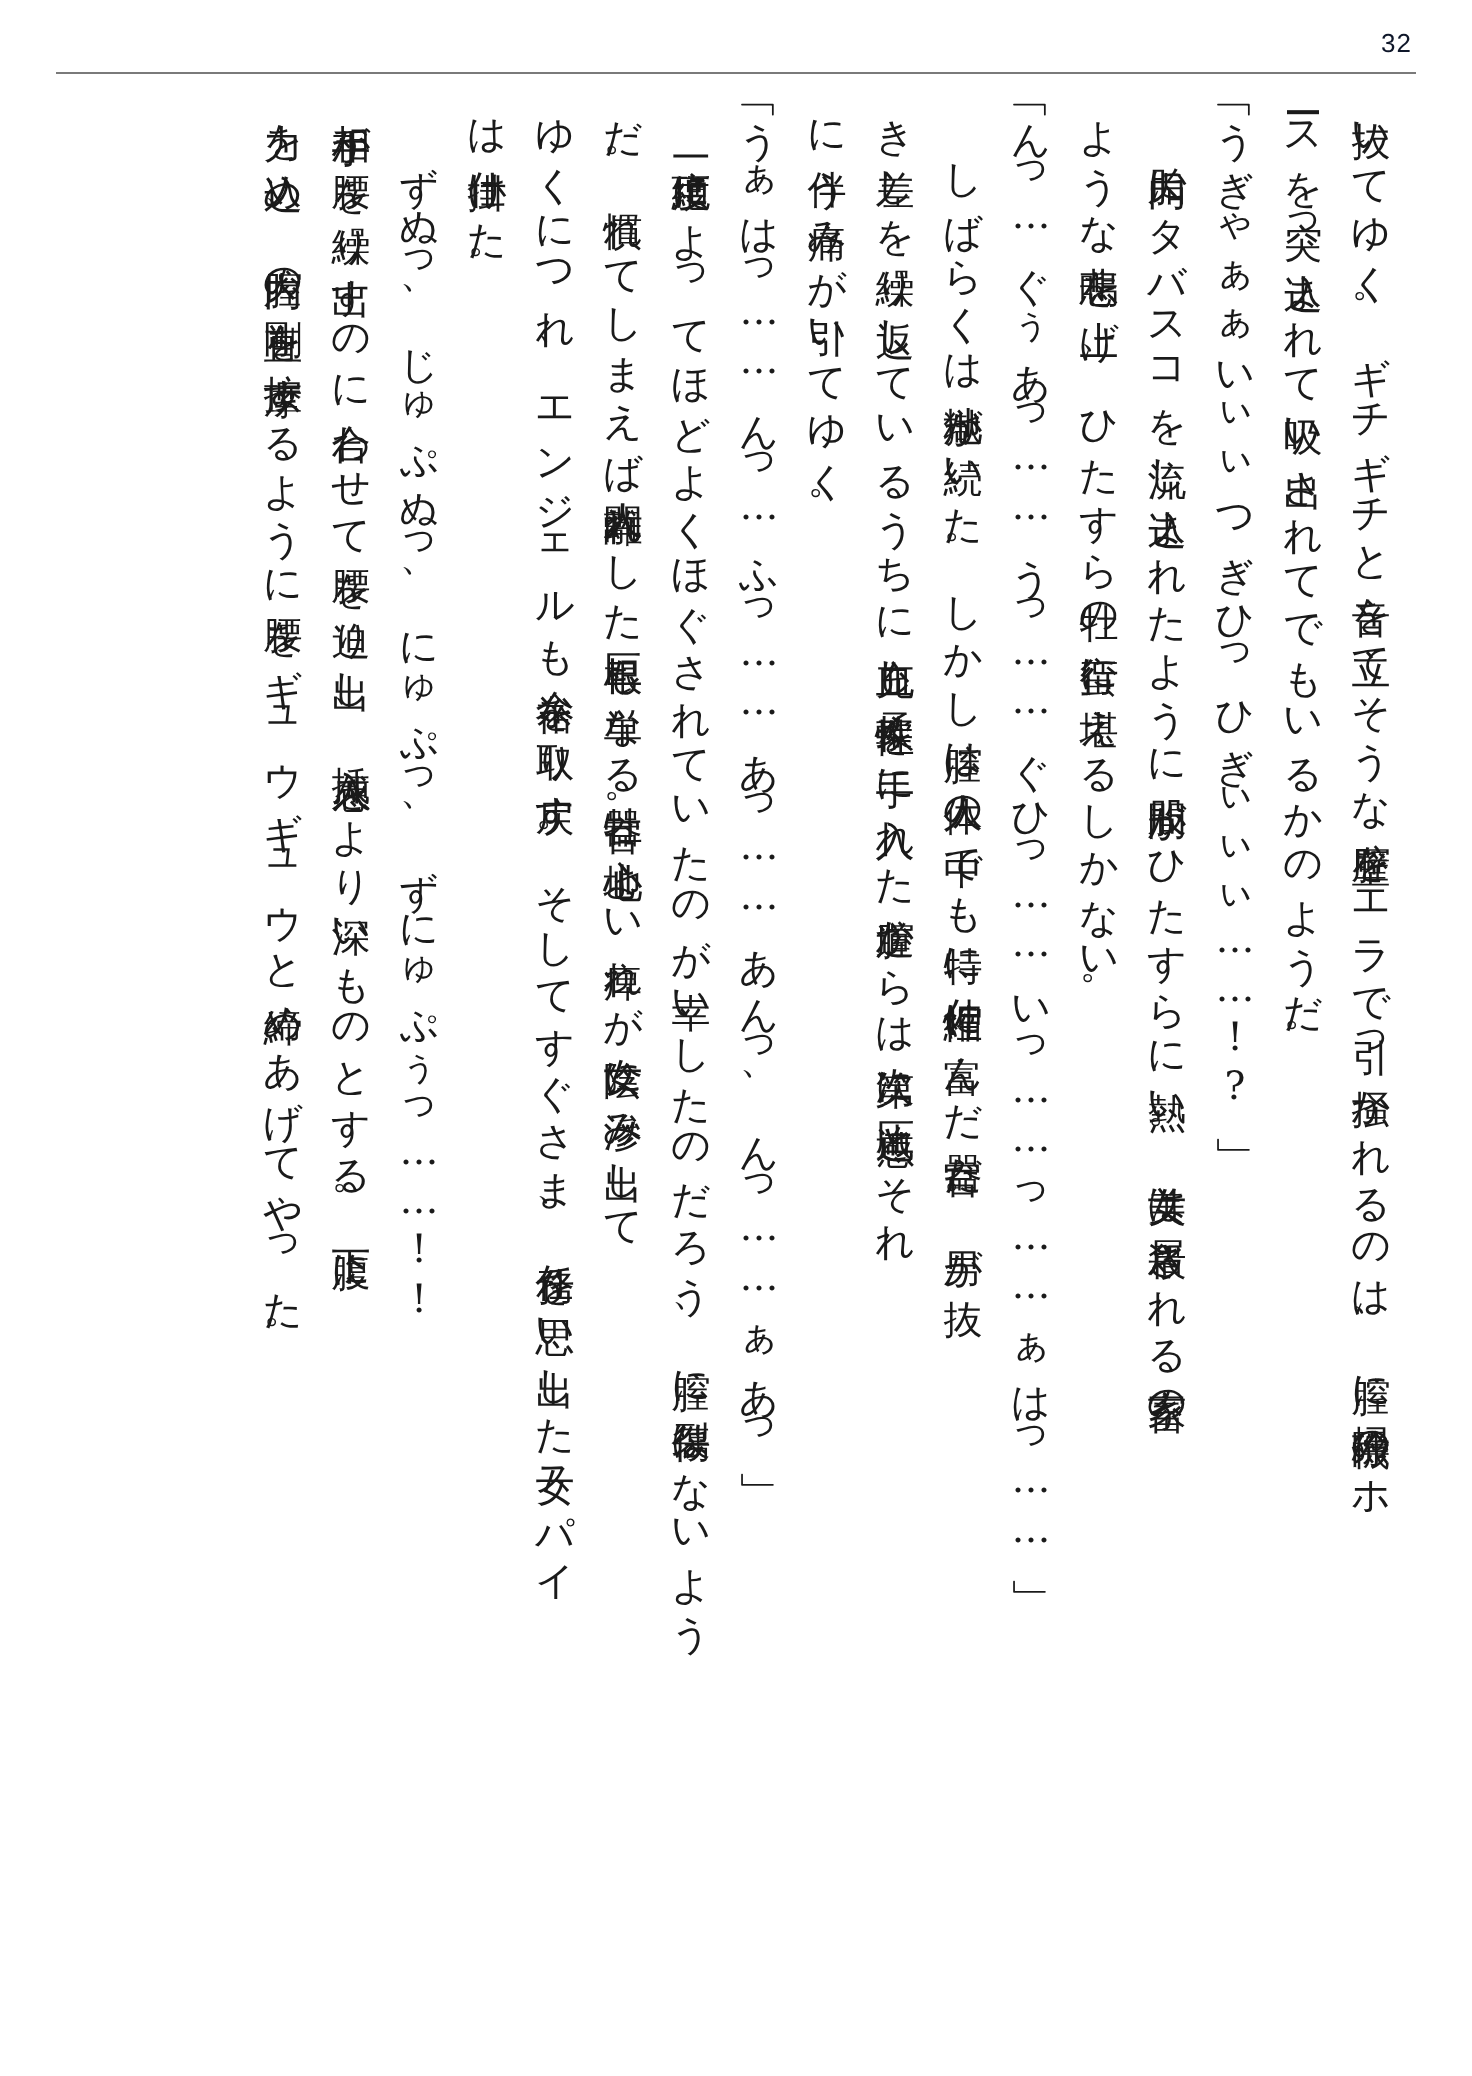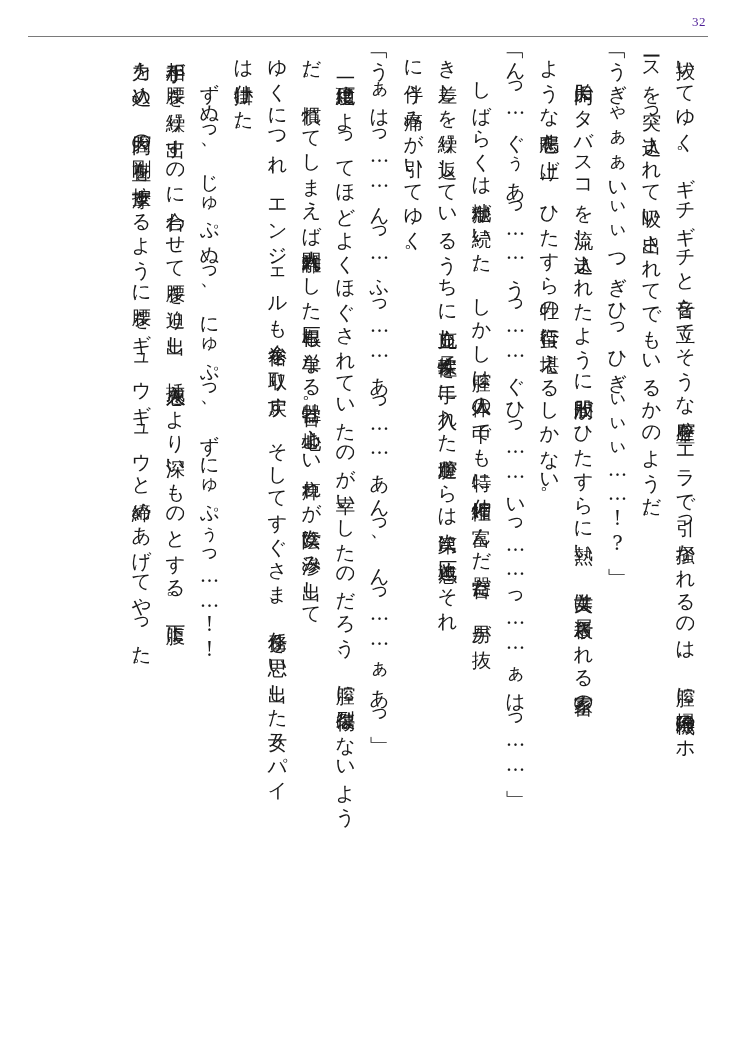--- a/index.html
+++ b/index.html
@@ -14,22 +14,22 @@
     background: #ffffff;
     overflow: hidden;
     box-sizing: border-box;
     font-family: "Liberation Serif", "DejaVu Serif", serif;
   }
   .page-number {
     position: absolute;
     top: 14px;
     right: 30px;
     font-size: 13px;
-    color: #4c1d95;
-    font-family: Liberation Serif, serif;
+    color: #0f172a;
+    font-family: Liberation Sans, sans-serif;
     letter-spacing: 0.5px;
     text-align: center;
   }
   .rule {
     position: absolute;
     left: 28px;
     right: 28px;
     top: 36px;
     height: 1px;
     background: #7a7a7a;

